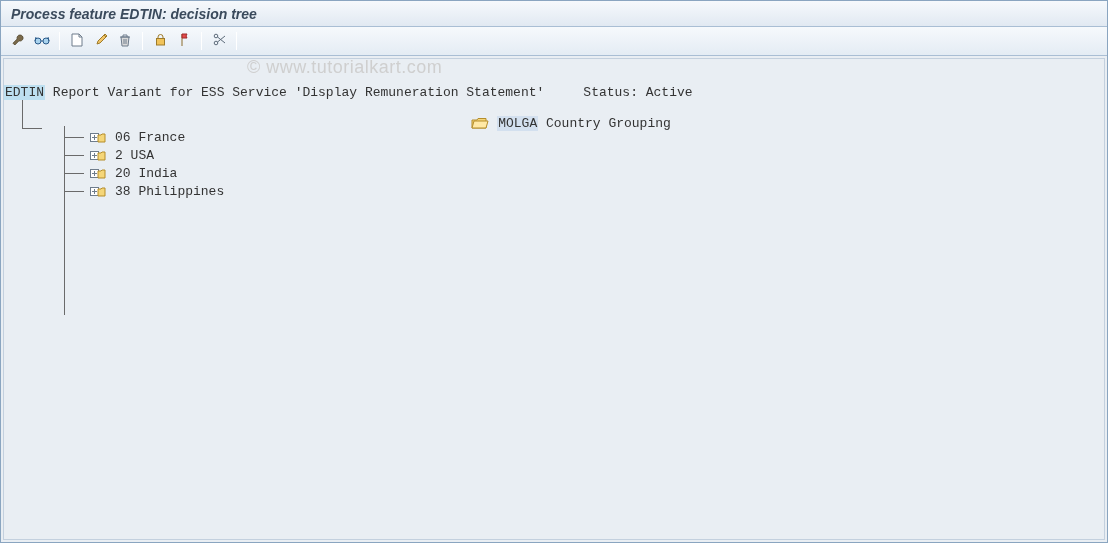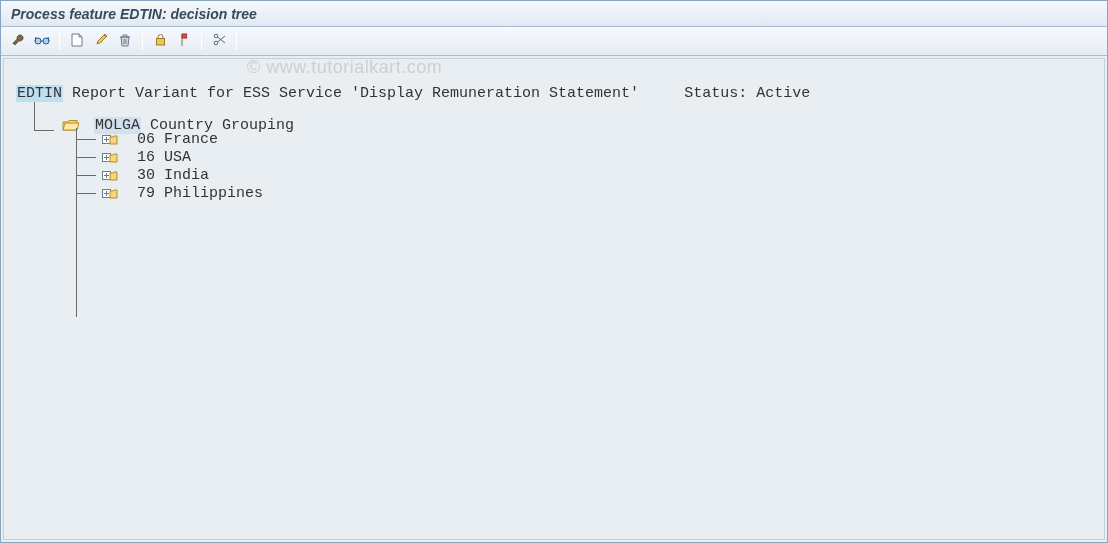--- a/index.html
+++ b/index.html
@@ -49,23 +49,23 @@
       background: #c0cedd;
       margin: 0 4px;
       border-right: 1px solid #ffffff;
     }
     
     .content {
       position: absolute;
       top: 57px; left: 2px; right: 2px; bottom: 2px;
       background: #e9eef3;
       border: 1px solid #c3d0de;
-      padding: 26px 12px 12px 12px;
+      padding: 26px 12px 12px 0;
       font-family: "Courier New", monospace;
-      font-size: 15px;
+      font-size: 13px;
       color: #333;
     }
     .watermark {
       position: absolute;
       top: 56px; left: 246px;
       font-family: Arial, sans-serif;
       font-size: 18px;
       color: #cfcfcf;
       letter-spacing: 0.5px;
       pointer-events: none;
@@ -92,21 +92,21 @@
     .elbow-a {
       position: absolute;
       left: 0; top: 24px; width: 20px; height: 1px;
       border-top: 1px solid #6a6a6a;
     }
     .molga-row {
       position: relative;
       padding-left: 28px;
       padding-top: 14px;
       height: 24px;
-      display: flex; align-items: center; gap: 16px;
+      display: flex; align-items: center; gap: 10px; justify-content: center;
     }
     .folder-icon {
       width: 16px; height: 12px;
       display: inline-block;
       position: relative;
       flex-shrink: 0;
     }
     .folder-icon svg { display: block; }
     .child-block {
       margin-left: 42px;
@@ -116,21 +116,21 @@
       position: absolute;
       left: 0; top: -2px; width: 1px;
       border-left: 1px solid #6a6a6a;
     }
     .child-row {
       position: relative;
       height: 18px;
       display: flex;
       align-items: center;
       padding-left: 26px;
-      gap: 21px;
+      gap: 11px;
     }
     .child-hline {
       position: absolute;
       left: 0; top: 9px; width: 20px; height: 1px;
       border-top: 1px solid #6a6a6a;
     }
     .plusbox {
       width: 14px; height: 11px;
       flex-shrink: 0;
     }
@@ -256,39 +256,39 @@
         </div>
         <div class="child-row">
           <div class="child-hline"></div>
           <span class="plusbox">
             <svg width="16" height="12" viewBox="0 0 16 12">
               <rect x="0.5" y="1.5" width="8" height="8" fill="#ffffff" stroke="#6e7c8c"></rect>
               <path d="M4.5 3v5M2 5.5h5" stroke="#6e7c8c"></path>
               <path d="M8 3h3l1-1h3v8H8z" fill="#f5d679" stroke="#b58d2a"></path>
             </svg>
           </span>
-          <span class="row-text">16 USA</span>
-        </div>
-        <div class="child-row">
-          <div class="child-hline"></div>
-          <span class="plusbox">
-            <svg width="16" height="12" viewBox="0 0 16 12">
-              <rect x="0.5" y="1.5" width="8" height="8" fill="#ffffff" stroke="#6e7c8c"></rect>
-              <path d="M4.5 3v5M2 5.5h5" stroke="#6e7c8c"></path>
-              <path d="M8 3h3l1-1h3v8H8z" fill="#f5d679" stroke="#b58d2a"></path>
-            </svg>
-          </span>
-          <span class="row-text">30 India</span>
-        </div>
-        <div class="child-row">
-          <div class="child-hline"></div>
-          <span class="plusbox">
-            <svg width="16" height="12" viewBox="0 0 16 12">
-              <rect x="0.5" y="1.5" width="8" height="8" fill="#ffffff" stroke="#6e7c8c"></rect>
-              <path d="M4.5 3v5M2 5.5h5" stroke="#6e7c8c"></path>
-              <path d="M8 3h3l1-1h3v8H8z" fill="#f5d679" stroke="#b58d2a"></path>
-            </svg>
-          </span>
-          <span class="row-text">79 Philippines</span>
+          <span class="row-text">2 USA</span>
+        </div>
+        <div class="child-row">
+          <div class="child-hline"></div>
+          <span class="plusbox">
+            <svg width="16" height="12" viewBox="0 0 16 12">
+              <rect x="0.5" y="1.5" width="8" height="8" fill="#ffffff" stroke="#6e7c8c"></rect>
+              <path d="M4.5 3v5M2 5.5h5" stroke="#6e7c8c"></path>
+              <path d="M8 3h3l1-1h3v8H8z" fill="#f5d679" stroke="#b58d2a"></path>
+            </svg>
+          </span>
+          <span class="row-text">20 India</span>
+        </div>
+        <div class="child-row">
+          <div class="child-hline"></div>
+          <span class="plusbox">
+            <svg width="16" height="12" viewBox="0 0 16 12">
+              <rect x="0.5" y="1.5" width="8" height="8" fill="#ffffff" stroke="#6e7c8c"></rect>
+              <path d="M4.5 3v5M2 5.5h5" stroke="#6e7c8c"></path>
+              <path d="M8 3h3l1-1h3v8H8z" fill="#f5d679" stroke="#b58d2a"></path>
+            </svg>
+          </span>
+          <span class="row-text">38 Philippines</span>
         </div>
       </div>
   </div>
 </div>
 
 </body></html>

